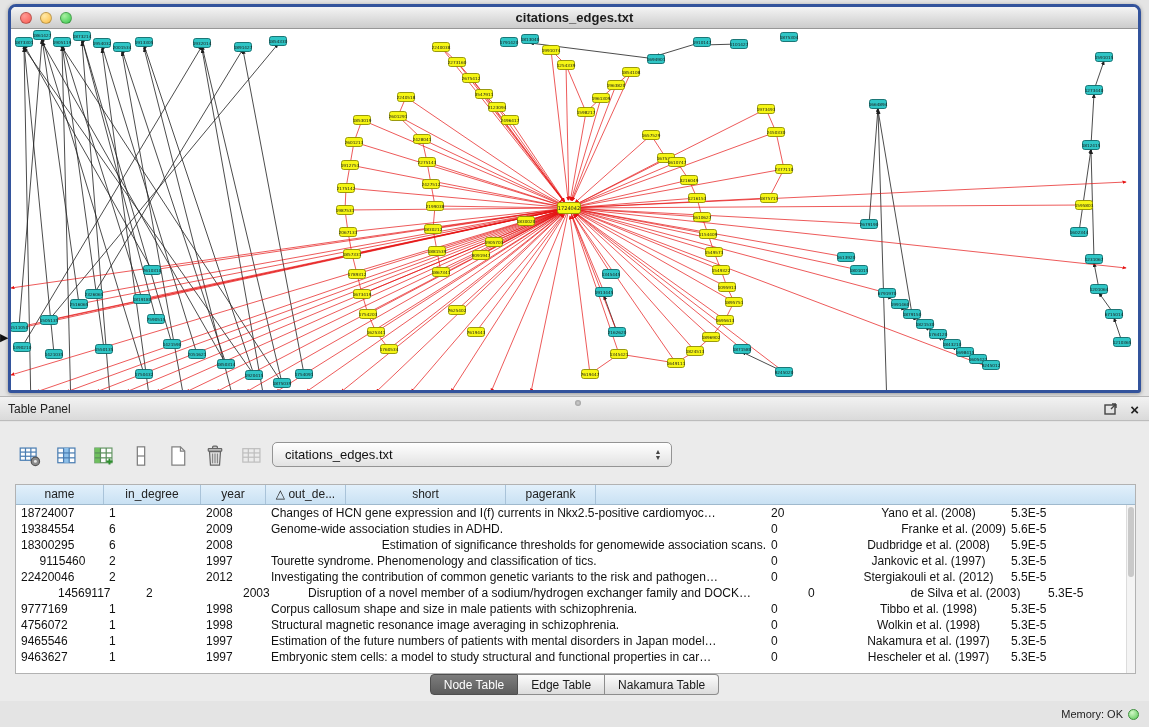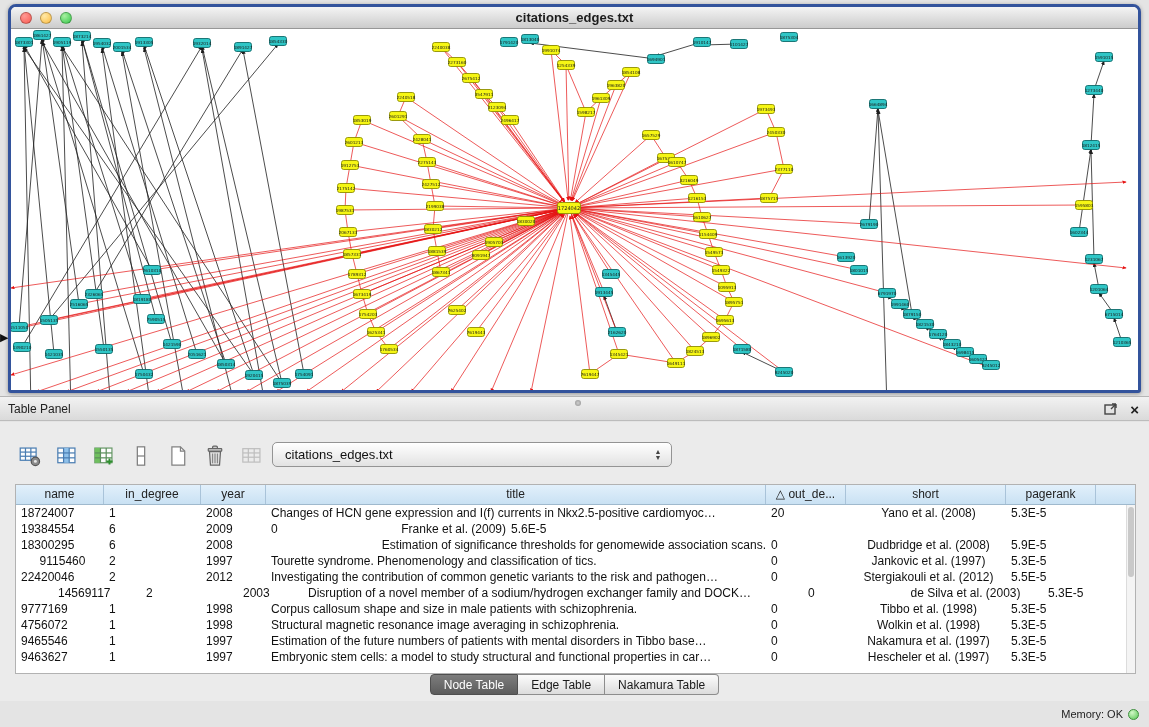--- a/index.html
+++ b/index.html
@@ -870,40 +870,40 @@
           <span>▲</span>
           <span>▼</span>
         </span>
     </div>
 
     <div class="table-wrap">
       <div class="thead" id="thead">
           <div class="th" style="width: 88px;">name</div>
           <div class="th" style="width: 97px;">in_degree</div>
           <div class="th" style="width: 65px;">year</div>
-          <div class="th" style="width: 500px;">title</div>
           <div class="th" style="width: 80px;">△ out_de...</div>
           <div class="th" style="width: 160px;">short</div>
           <div class="th" style="width: 90px;">pagerank</div>
           <div class="th th-fill"></div>
         </div>
       <div class="tbody" id="tbody">
           <div class="tr">
             <div class="td" style="width: 88px; text-align: left;">18724007</div>
             <div class="td" style="width: 97px; text-align: left;">1</div>
             <div class="td" style="width: 65px; text-align: left;">2008</div>
             <div class="td" style="width: 500px; text-align: left;">Changes of HCN gene expression and I(f) currents in Nkx2.5-positive cardiomyoc…</div>
             <div class="td" style="width: 80px; text-align: left;">20</div>
             <div class="td" style="width: 160px; text-align: center;">Yano et al. (2008)</div>
             <div class="td" style="width: 90px; text-align: left;">5.3E-5</div>
           </div>
           <div class="tr">
             <div class="td" style="width: 88px; text-align: left;">19384554</div>
             <div class="td" style="width: 97px; text-align: left;">6</div>
             <div class="td" style="width: 65px; text-align: left;">2009</div>
+            <div class="td" style="width: 500px; text-align: left;">Genome-wide association studies in ADHD.</div>
             <div class="td" style="width: 80px; text-align: left;">0</div>
             <div class="td" style="width: 160px; text-align: right;">Franke et al. (2009)</div>
             <div class="td" style="width: 90px; text-align: left;">5.6E-5</div>
           </div>
           <div class="tr">
             <div class="td" style="width: 88px; text-align: left;">18300295</div>
             <div class="td" style="width: 97px; text-align: left;">6</div>
             <div class="td" style="width: 65px; text-align: left;">2008</div>
             <div class="td" style="width: 500px; text-align: right;">Estimation of significance thresholds for genomewide association scans.</div>
             <div class="td" style="width: 80px; text-align: left;">0</div>
@@ -952,21 +952,21 @@
             <div class="td" style="width: 65px; text-align: left;">1998</div>
             <div class="td" style="width: 500px; text-align: left;">Structural magnetic resonance image averaging in schizophrenia.</div>
             <div class="td" style="width: 80px; text-align: left;">0</div>
             <div class="td" style="width: 160px; text-align: center;">Wolkin et al. (1998)</div>
             <div class="td" style="width: 90px; text-align: left;">5.3E-5</div>
           </div>
           <div class="tr">
             <div class="td" style="width: 88px; text-align: left;">9465546</div>
             <div class="td" style="width: 97px; text-align: left;">1</div>
             <div class="td" style="width: 65px; text-align: left;">1997</div>
-            <div class="td" style="width: 500px; text-align: left;">Estimation of the future numbers of patients with mental disorders in Tibbo base…</div>
+            <div class="td" style="width: 500px; text-align: left;">Estimation of the future numbers of patients with mental disorders in Japan model…</div>
             <div class="td" style="width: 80px; text-align: left;">0</div>
             <div class="td" style="width: 160px; text-align: center;">Nakamura et al. (1997)</div>
             <div class="td" style="width: 90px; text-align: left;">5.3E-5</div>
           </div>
           <div class="tr">
             <div class="td" style="width: 88px; text-align: left;">9463627</div>
             <div class="td" style="width: 97px; text-align: left;">1</div>
             <div class="td" style="width: 65px; text-align: left;">1997</div>
             <div class="td" style="width: 500px; text-align: left;">Embryonic stem cells: a model to study structural and functional properties in car…</div>
             <div class="td" style="width: 80px; text-align: left;">0</div>

